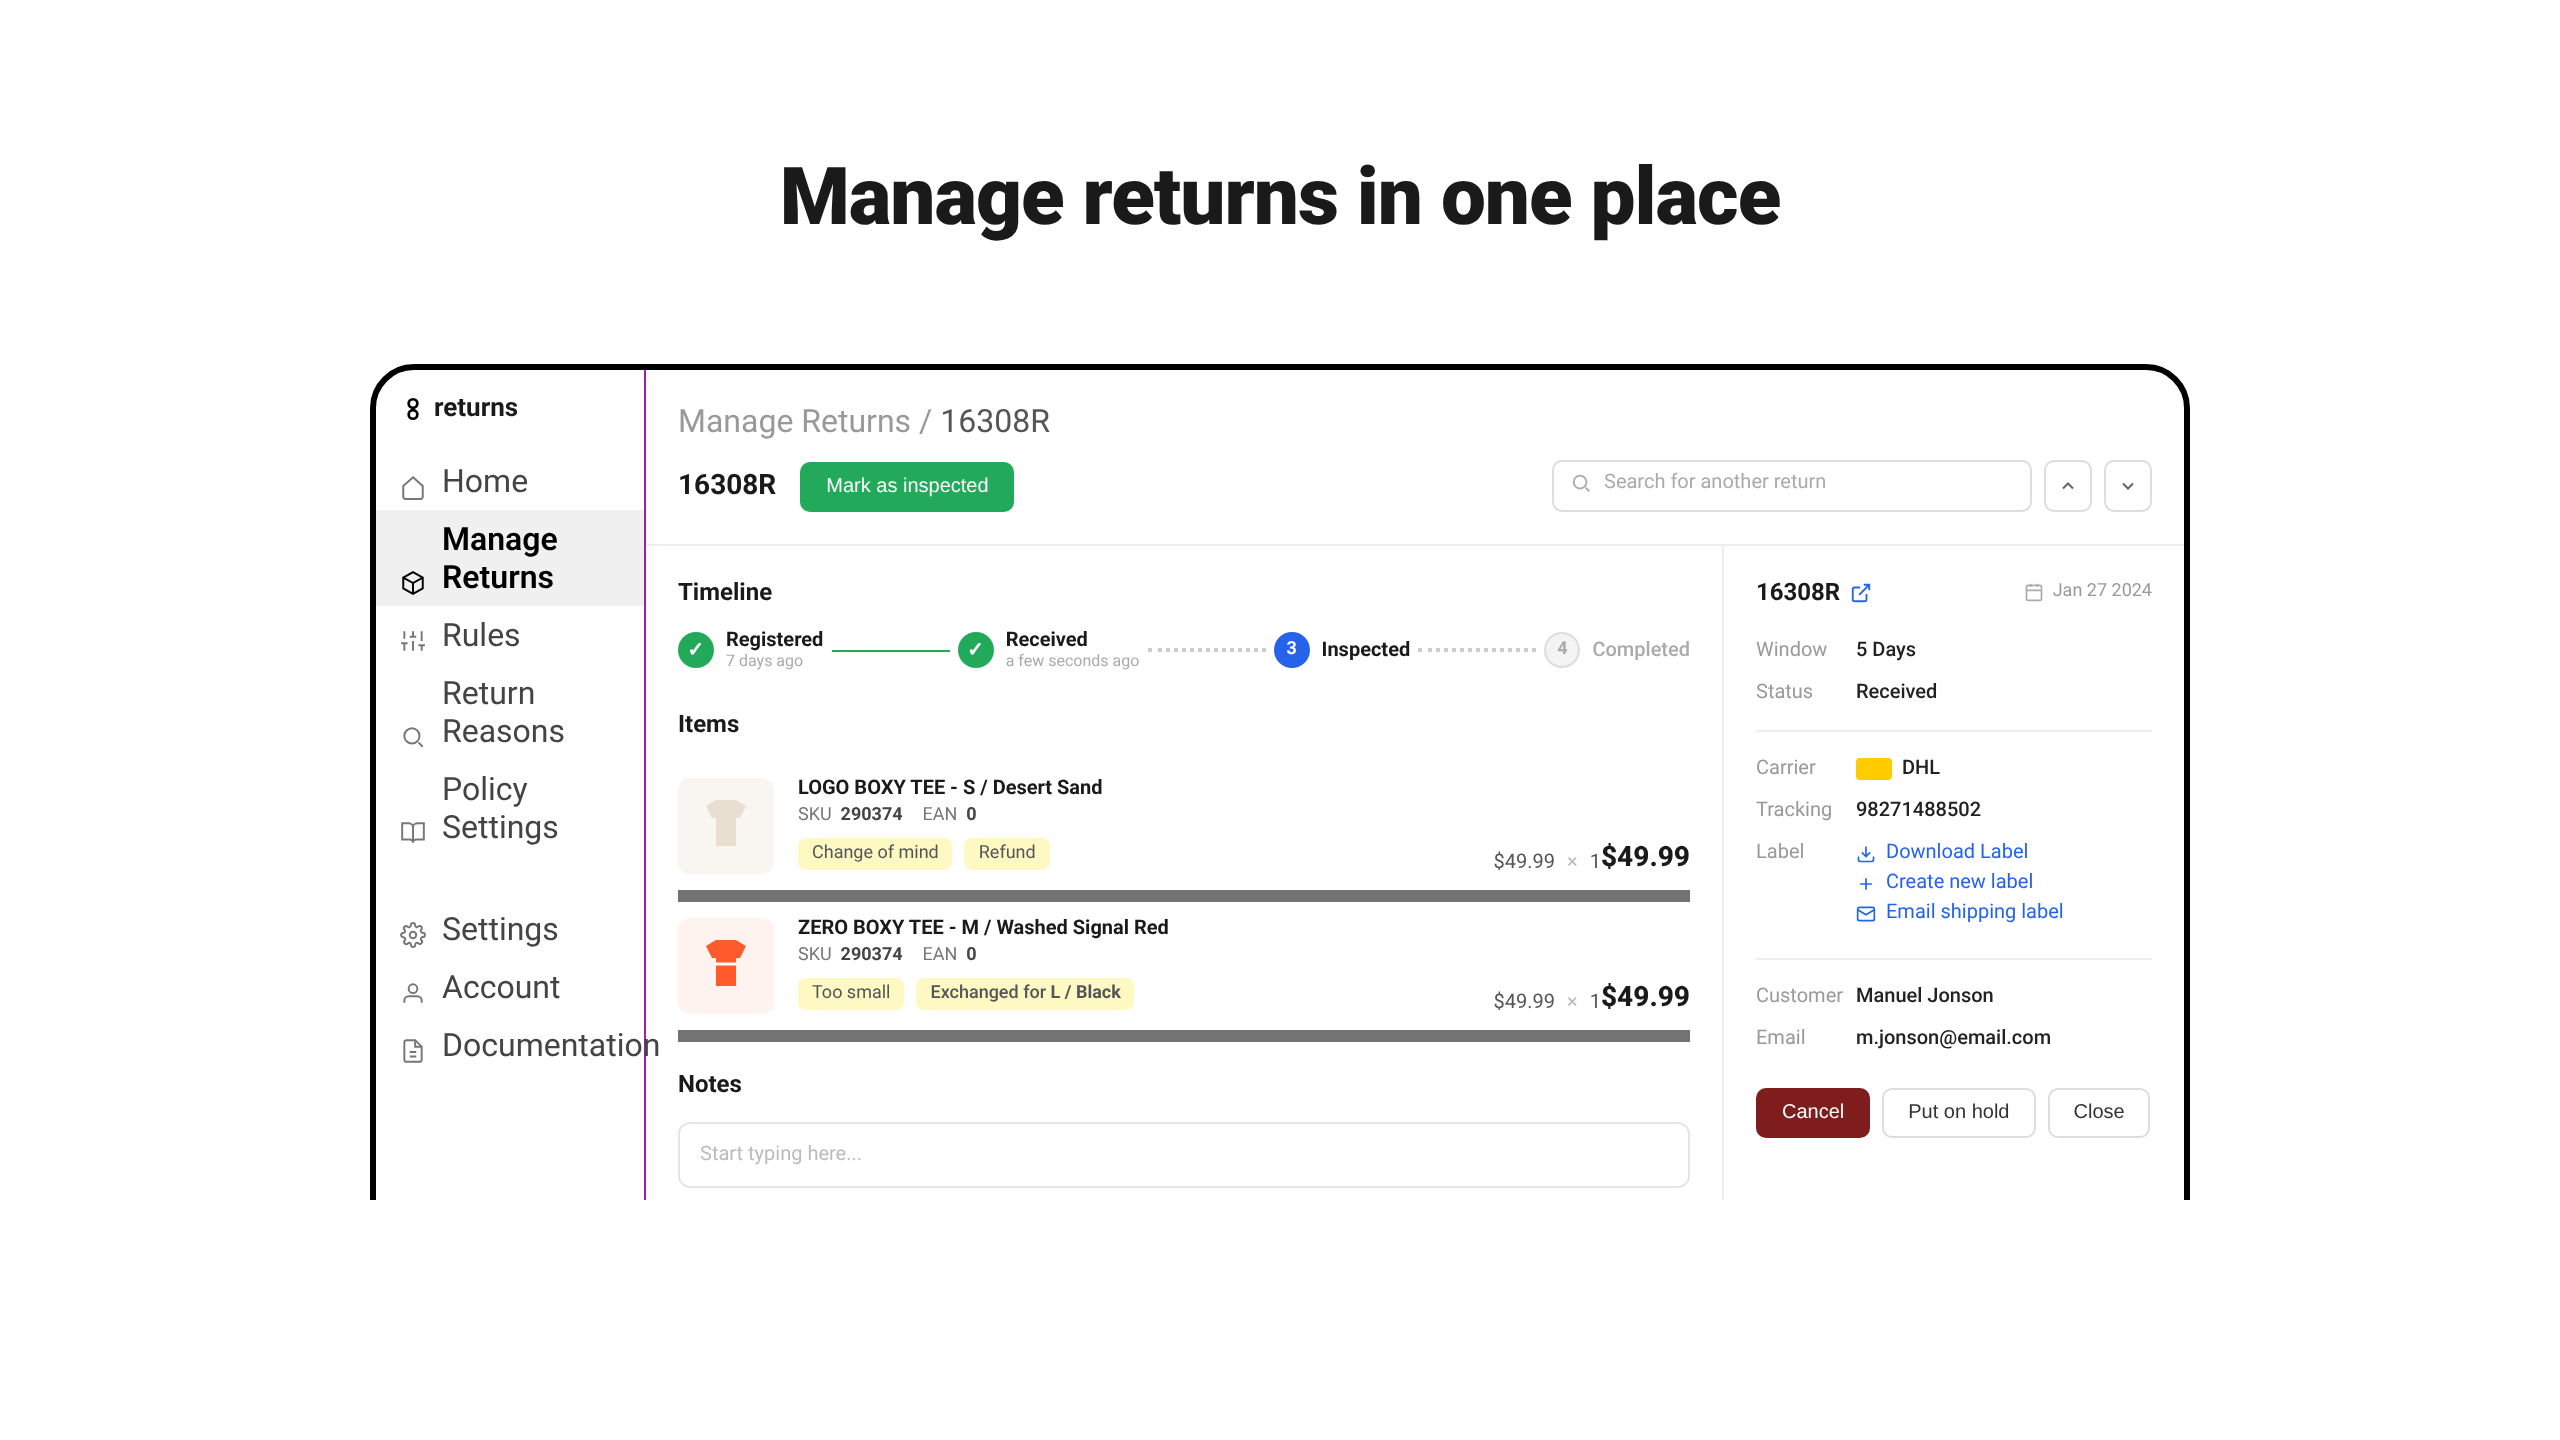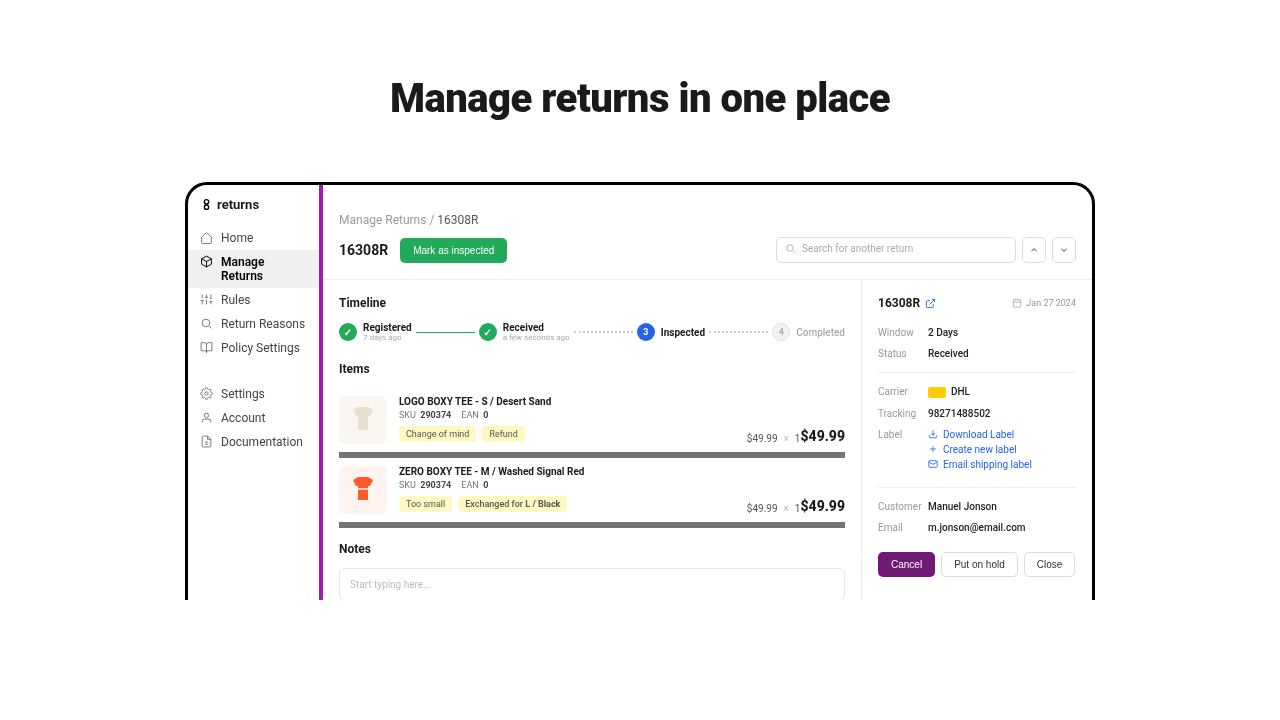--- a/index.html
+++ b/index.html
@@ -1,28 +1,28 @@
 <!DOCTYPE html>
 <html><head>
 <meta charset="utf-8">
 <style>
 * { box-sizing: border-box; margin: 0; padding: 0; }
 body { font-family: -apple-system, BlinkMacSystemFont, "Segoe UI", Roboto, sans-serif; background: #fff; color: #1a1a1a; font-size: 12px; }
 .page { width: 1280px; height: 600px; position: relative; overflow: hidden; }
 .hero-title { text-align: center; font-size: 40px; font-weight: 900; letter-spacing: -0.5px; margin-top: 75px; margin-bottom: 60px; }
 .frame { width: 910px; height: 450px; margin: 0 auto; border: 3px solid #000; border-radius: 22px; overflow: hidden; position: relative; background: #fff; display: flex; }
-.sidebar { width: 135px; border-right: 4px solid #a21caf; padding: 12px 0 0 0; display: flex; flex-direction: column; }
+.sidebar { width: 135px; border-right: 1px solid #a21caf; padding: 12px 0 0 0; display: flex; flex-direction: column; }
 .logo { font-weight: 700; font-size: 13px; padding: 0 12px 14px 12px; display: flex; align-items: center; gap: 4px; }
 .nav-group { display: flex; flex-direction: column; }
-.nav-item { display: flex; align-items: flex-start; gap: 8px; padding: 5px 12px; font-size: 12px; color: #444; cursor: pointer; }
+.nav-item { display: flex; align-items: flex-end; gap: 8px; padding: 5px 12px; font-size: 16px; color: #444; cursor: pointer; }
 .nav-item.active { background: #f0f0f0; font-weight: 600; color: #000; }
 .nav-icon { width: 13px; height: 13px; flex-shrink: 0; }
 .nav-sep { height: 22px; }
 .main { flex: 1; display: flex; flex-direction: column; overflow: hidden; }
-.breadcrumb { font-size: 12px; color: #999; padding: 28px 16px 10px 16px; }
+.breadcrumb { font-size: 16px; color: #999; padding: 16px 16px 10px 16px; }
 .breadcrumb .current { color: #555; }
 .header-row { display: flex; align-items: center; padding: 0 16px 16px 16px; border-bottom: 1px solid #eee; gap: 12px; }
 .return-id { font-size: 14px; font-weight: 700; }
 .btn { border-radius: 5px; padding: 6px 12px; font-size: 10px; font-weight: 500; cursor: pointer; border: 1px solid transparent; }
 .btn-green { background: #22a95a; color: #fff; }
 .search-wrap { margin-left: auto; display: flex; gap: 6px; }
 .search { width: 240px; display: flex; border: 1px solid #ddd; border-radius: 5px; padding: 5px 8px; color: #aaa; font-size: 10px; gap: 6px; }
 .chevron-btn { width: 24px; height: 26px; border: 1px solid #ddd; border-radius: 5px; display: flex; align-items: center; justify-content: center; cursor: pointer; }
 .content { flex: 1; display: flex; overflow: hidden; }
 .center { flex: 1; padding: 16px; border-right: 1px solid #eee; overflow-y: auto; }
@@ -59,21 +59,21 @@
 .right-header { display: flex; justify-content: space-between; align-items: center; margin-bottom: 12px; }
 .right-id { font-size: 12px; font-weight: 700; display: flex; align-items: center; gap: 5px; }
 .right-date { font-size: 9px; color: #999; display: flex; align-items: center; gap: 4px; }
 .kv-row { display: flex; padding: 5px 0; font-size: 10px; }
 .kv-label { width: 50px; color: #999; }
 .kv-value { color: #222; font-weight: 500; }
 .kv-sep { border-top: 1px solid #eee; margin: 8px 0; }
 .carrier-badge { display: inline-block; width: 18px; height: 11px; background: #ffcc00; border-radius: 2px; margin-right: 5px; vertical-align: middle; }
 .link-action { color: #2563eb; font-size: 10px; display: flex; align-items: center; gap: 5px; margin-bottom: 4px; cursor: pointer; }
 .action-row { display: flex; gap: 6px; margin-top: 14px; }
-.btn-red { background: #701a75; color: #fff; }
+.btn-red { background: #7f1d1d; color: #fff; }
 .btn-outline { background: #fff; border: 1px solid #ddd; color: #333; }
 svg { display: block; }
 .check::before { content: "✓"; font-size: 10px; }
 .tshirt { border-radius: 6px; display: flex; align-items: center; justify-content: center; }
 </style>
 </head>
 <body>
 
 <div class="page">
   <h1 class="hero-title">Manage returns in one place</h1>
@@ -286,21 +286,21 @@
               <svg width="10" height="10" viewBox="0 0 24 24" fill="none" stroke="#aaa" stroke-width="2">
                   <rect x="3" y="4" width="18" height="18" rx="2"></rect>
                   <path d="M16 2v4M8 2v4M3 10h18"></path>
                 </svg>
               <span>Jan 27 2024</span>
             </div>
           </div>
 
           <div class="kv-row">
               <div class="kv-label">Window</div>
-              <div class="kv-value">2 Days</div>
+              <div class="kv-value">5 Days</div>
             </div>
           <div class="kv-row">
               <div class="kv-label">Status</div>
               <div class="kv-value">Received</div>
             </div>
           <div class="kv-sep"></div>
           <div class="kv-row">
               <div class="kv-label">Carrier</div>
               <div class="kv-value"><span class="carrier-badge"></span><span>DHL</span></div>
             </div>

